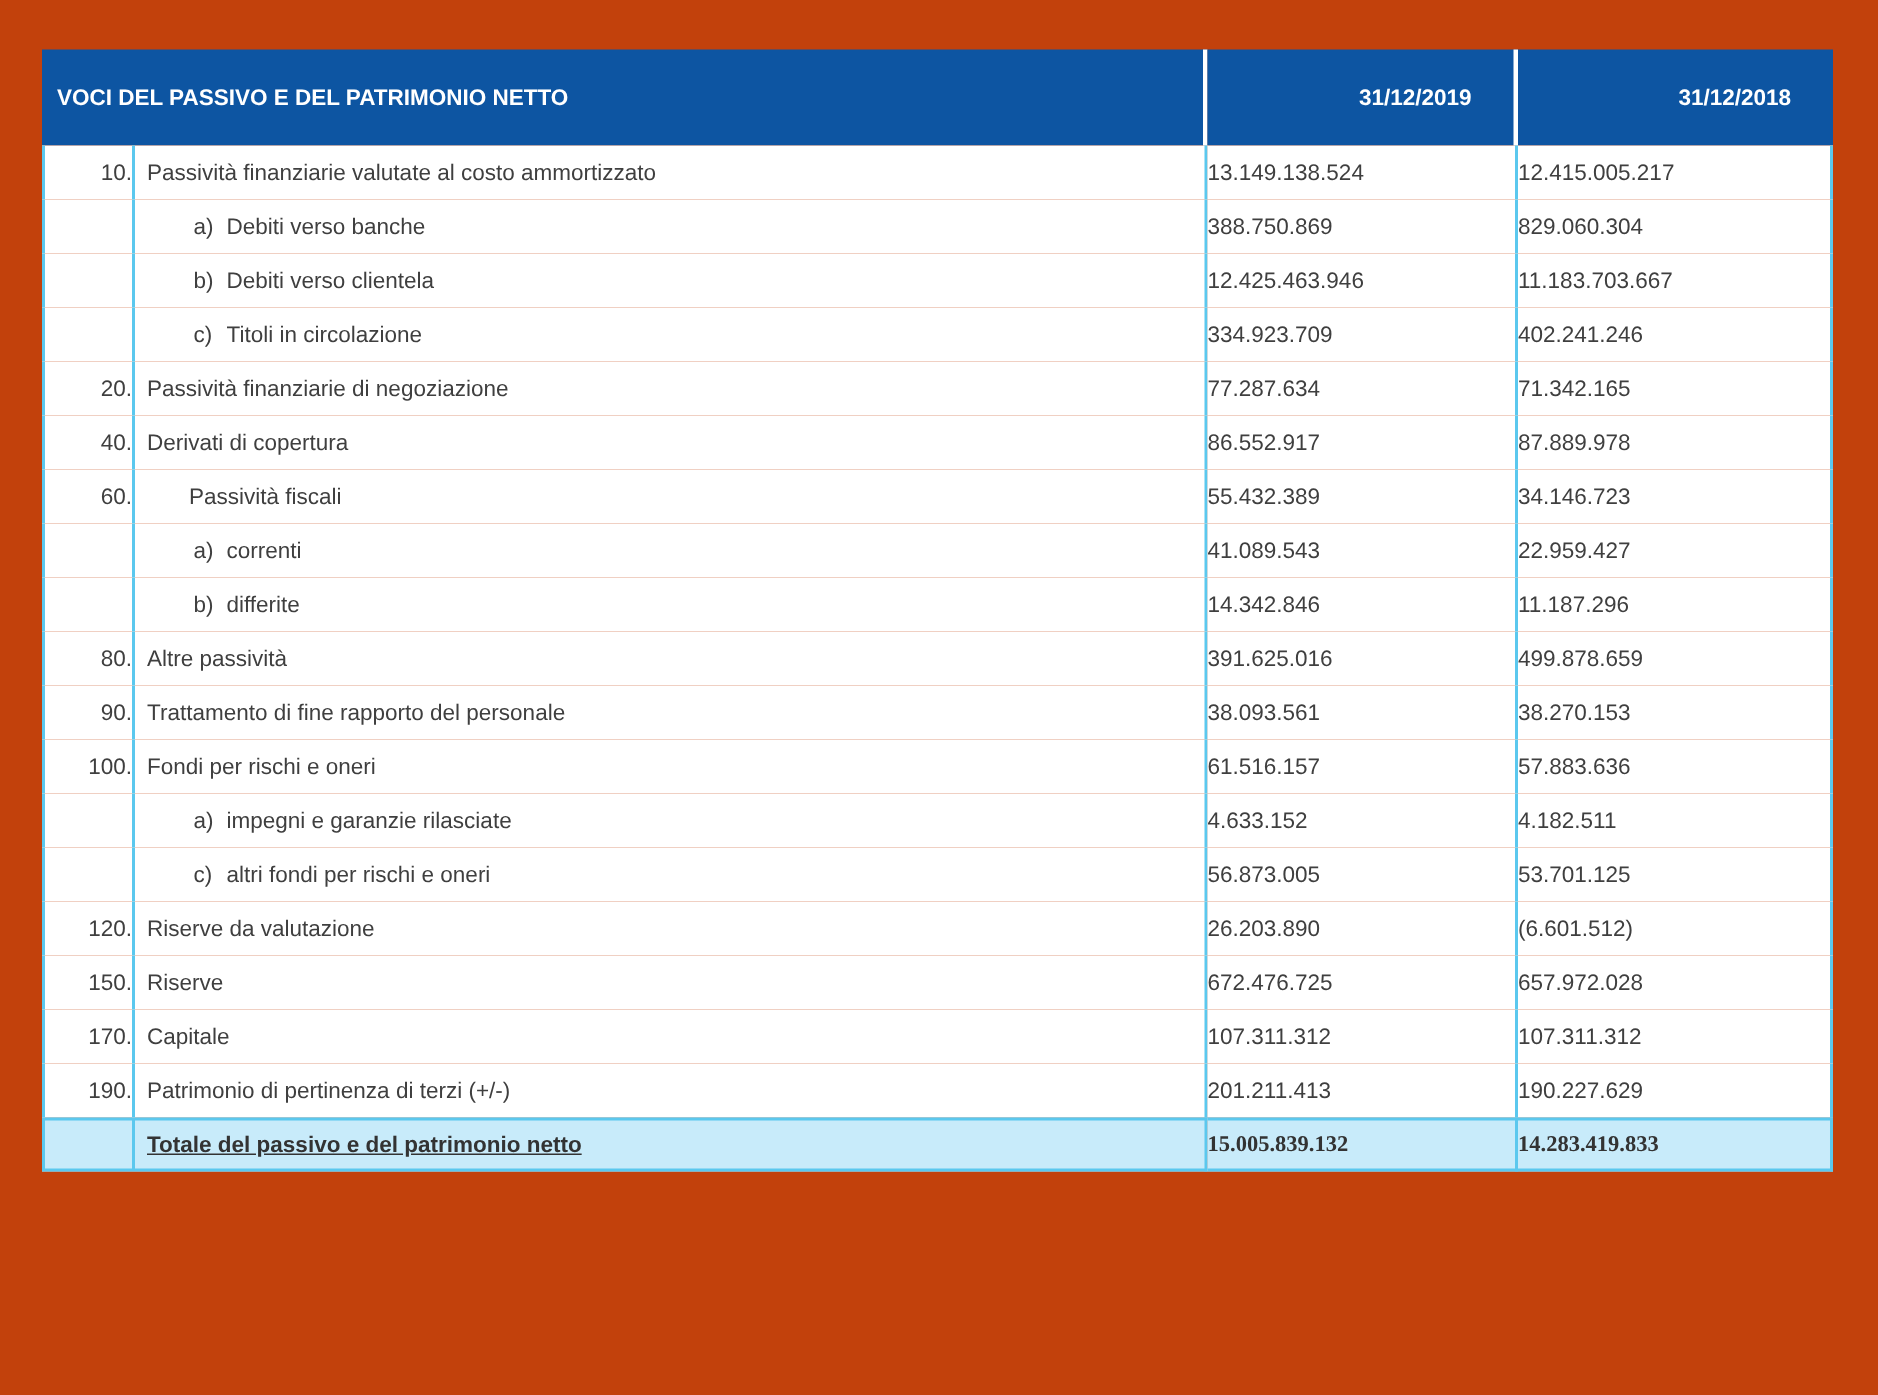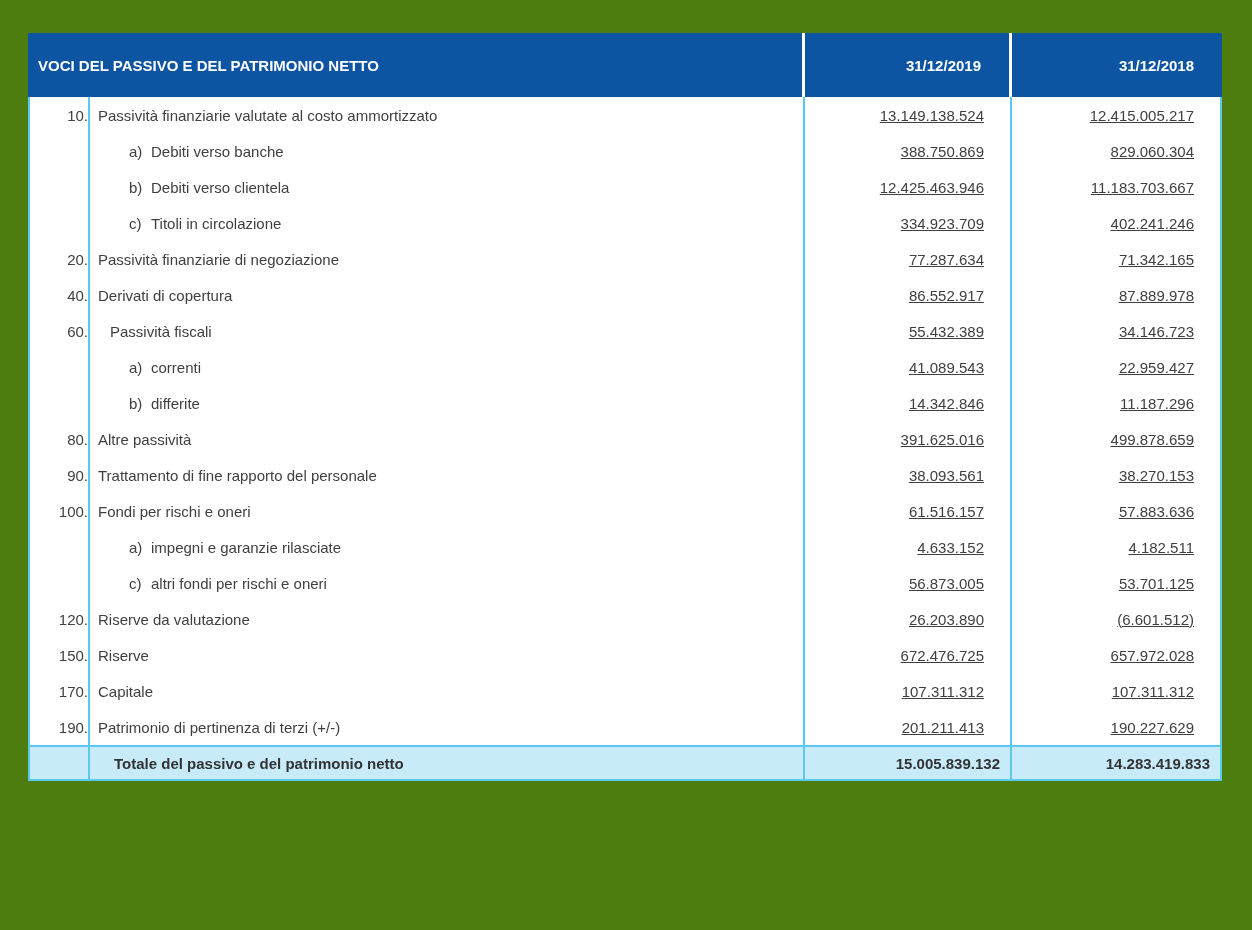--- a/index.html
+++ b/index.html
@@ -4,21 +4,21 @@
 <style>
   :root{
     --header-bg:#0d55a2;
     --border:#5bc8ee;
     --total-bg:#c8ebfa;
     --text:#3f3f3f;
     --total-text:#333333;
   }
   *{margin:0;padding:0;box-sizing:border-box;}
   html,body{width:1252px;height:930px;background:#ffffff;font-family:"Liberation Sans",sans-serif;}
-  .page{position:relative;width:1252px;height:930px;background:#4d7c0f;overflow:hidden;}
+  .page{position:relative;width:1252px;height:930px;background:#c2410c;overflow:hidden;}
   table.fin{
     position:absolute;left:28px;top:33px;width:1194px;
     border-collapse:separate;border-spacing:0;table-layout:fixed;
     font-size:15px;color:var(--text);
   }
   col.c-code{width:62px;}
   col.c-y19{width:207px;}
   col.c-y18{width:210px;}
   thead th{
     background:var(--header-bg);color:#ffffff;font-weight:bold;
@@ -26,34 +26,34 @@
   }
   thead th.h-title{text-align:left;padding-left:10px;border-right:3px solid #ffffff;}
   thead th.h-num{text-align:right;padding-right:28px;}
   thead th.h-y19{border-right:3px solid #ffffff;}
   tbody td{height:36px;vertical-align:middle;background:#ffffff;}
   tbody td.code{
     text-align:right;
     border-left:2px solid var(--border);border-right:2px solid var(--border);
   }
   tbody td.desc{border-right:2px solid var(--border);}
-  tbody td.num{text-align:right;padding-right:26px;border-right:2px solid var(--border);text-decoration:underline;}
+  tbody td.num{padding-right:26px;border-right:2px solid var(--border);}
   tr.main td.desc{padding-left:8px;margin-left:43px;}
-  tr.main-indent td.desc{padding-left:20px;}
+  tr.main-indent td.desc{padding-left:36px;}
   tr.sub td.desc{padding-left:39px;}
   .letter{display:inline-block;width:22px;}
   .letter:empty{display:none;}
   tfoot td{
     height:36px;vertical-align:middle;background:var(--total-bg);
     font-weight:bold;color:var(--total-text);
     border-top:2px solid var(--border);border-bottom:2px solid var(--border);
   }
   tfoot td.code{border-left:2px solid var(--border);border-right:2px solid var(--border);}
-  tfoot td.desc{padding-left:24px;border-right:2px solid var(--border);}
-  tfoot td.num{text-align:right;padding-right:10px;border-right:2px solid var(--border);}
+  tfoot td.desc{padding-left:8px;border-right:2px solid var(--border);text-decoration:underline;}
+  tfoot td.num{padding-right:10px;border-right:2px solid var(--border);font-family:Liberation Serif, serif;}
 </style>
 </head>
 <body>
 
 <div class="page">
   <table class="fin">
     <colgroup>
       <col class="c-code">
         <col class="c-desc">
         <col class="c-y19">

